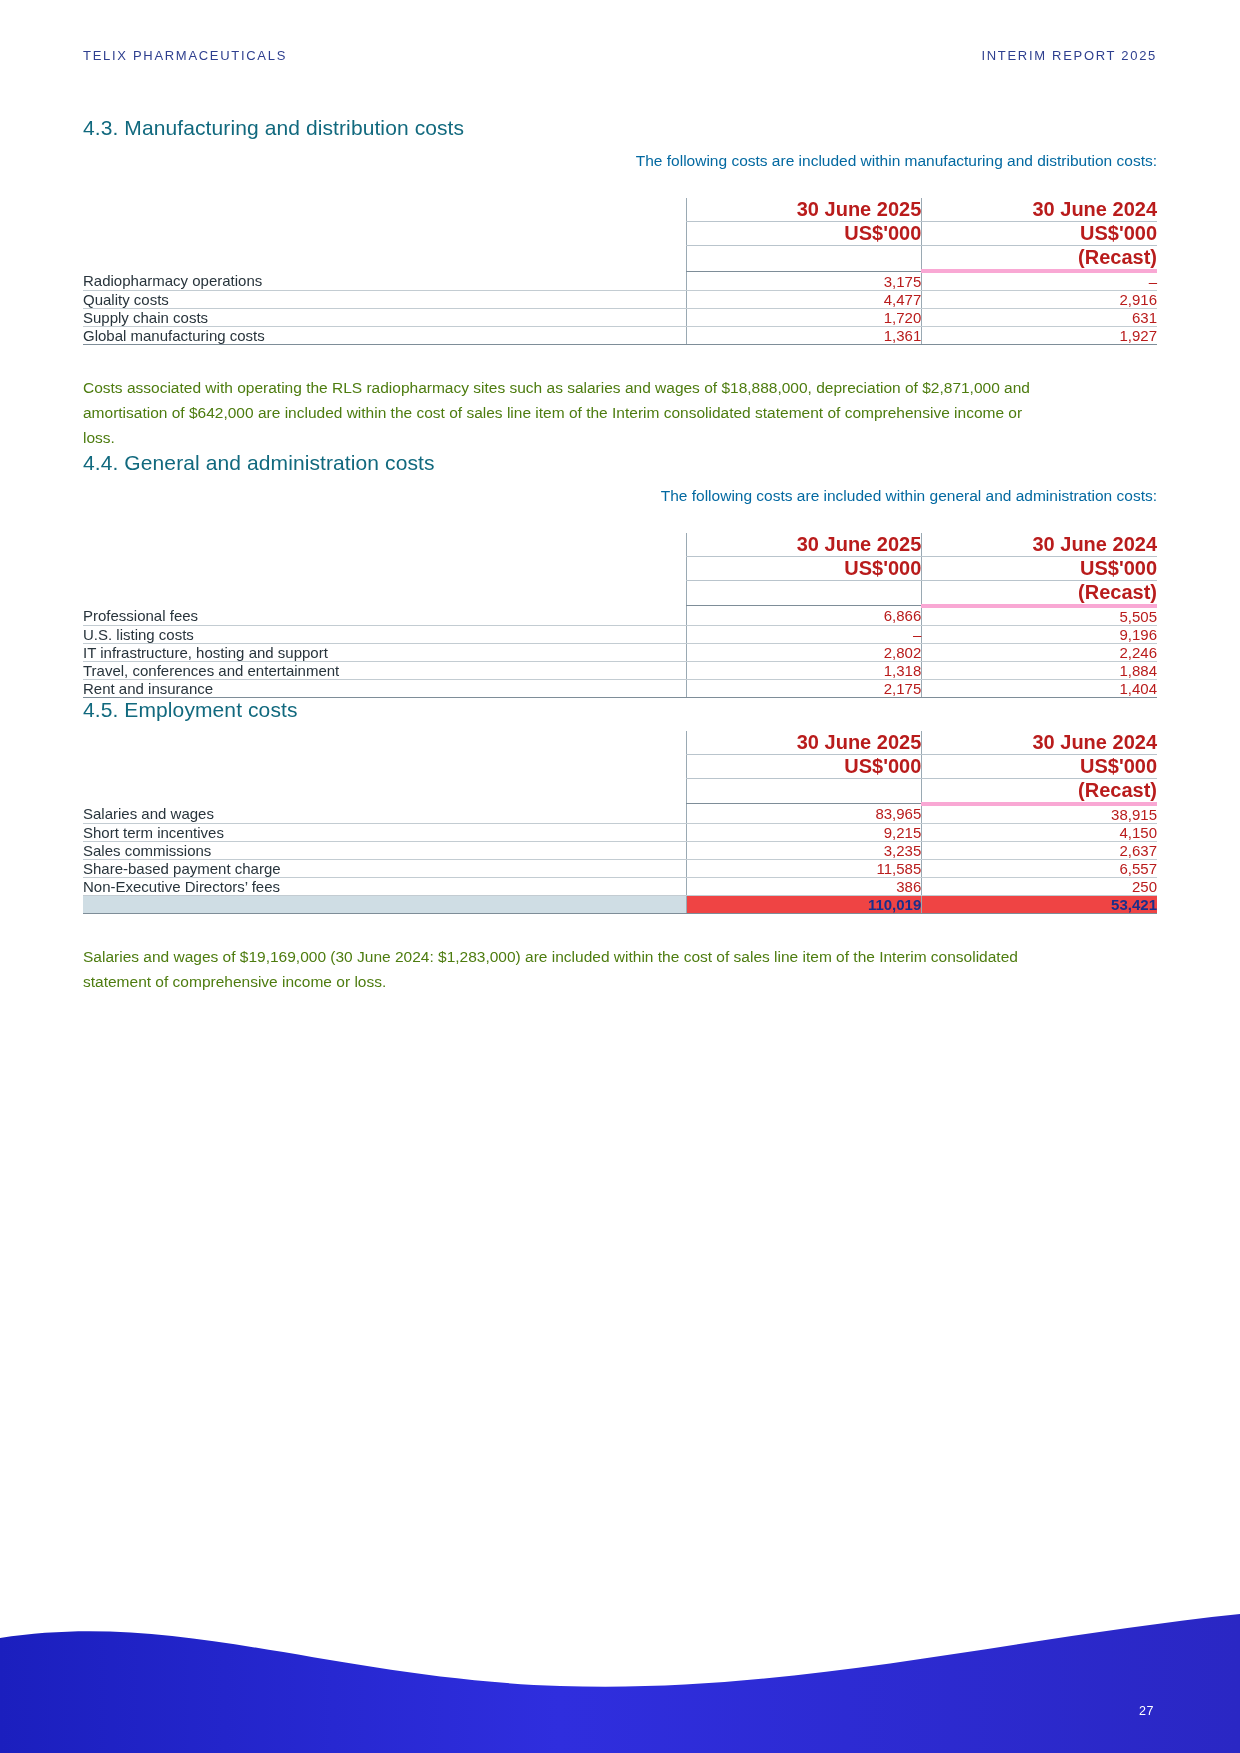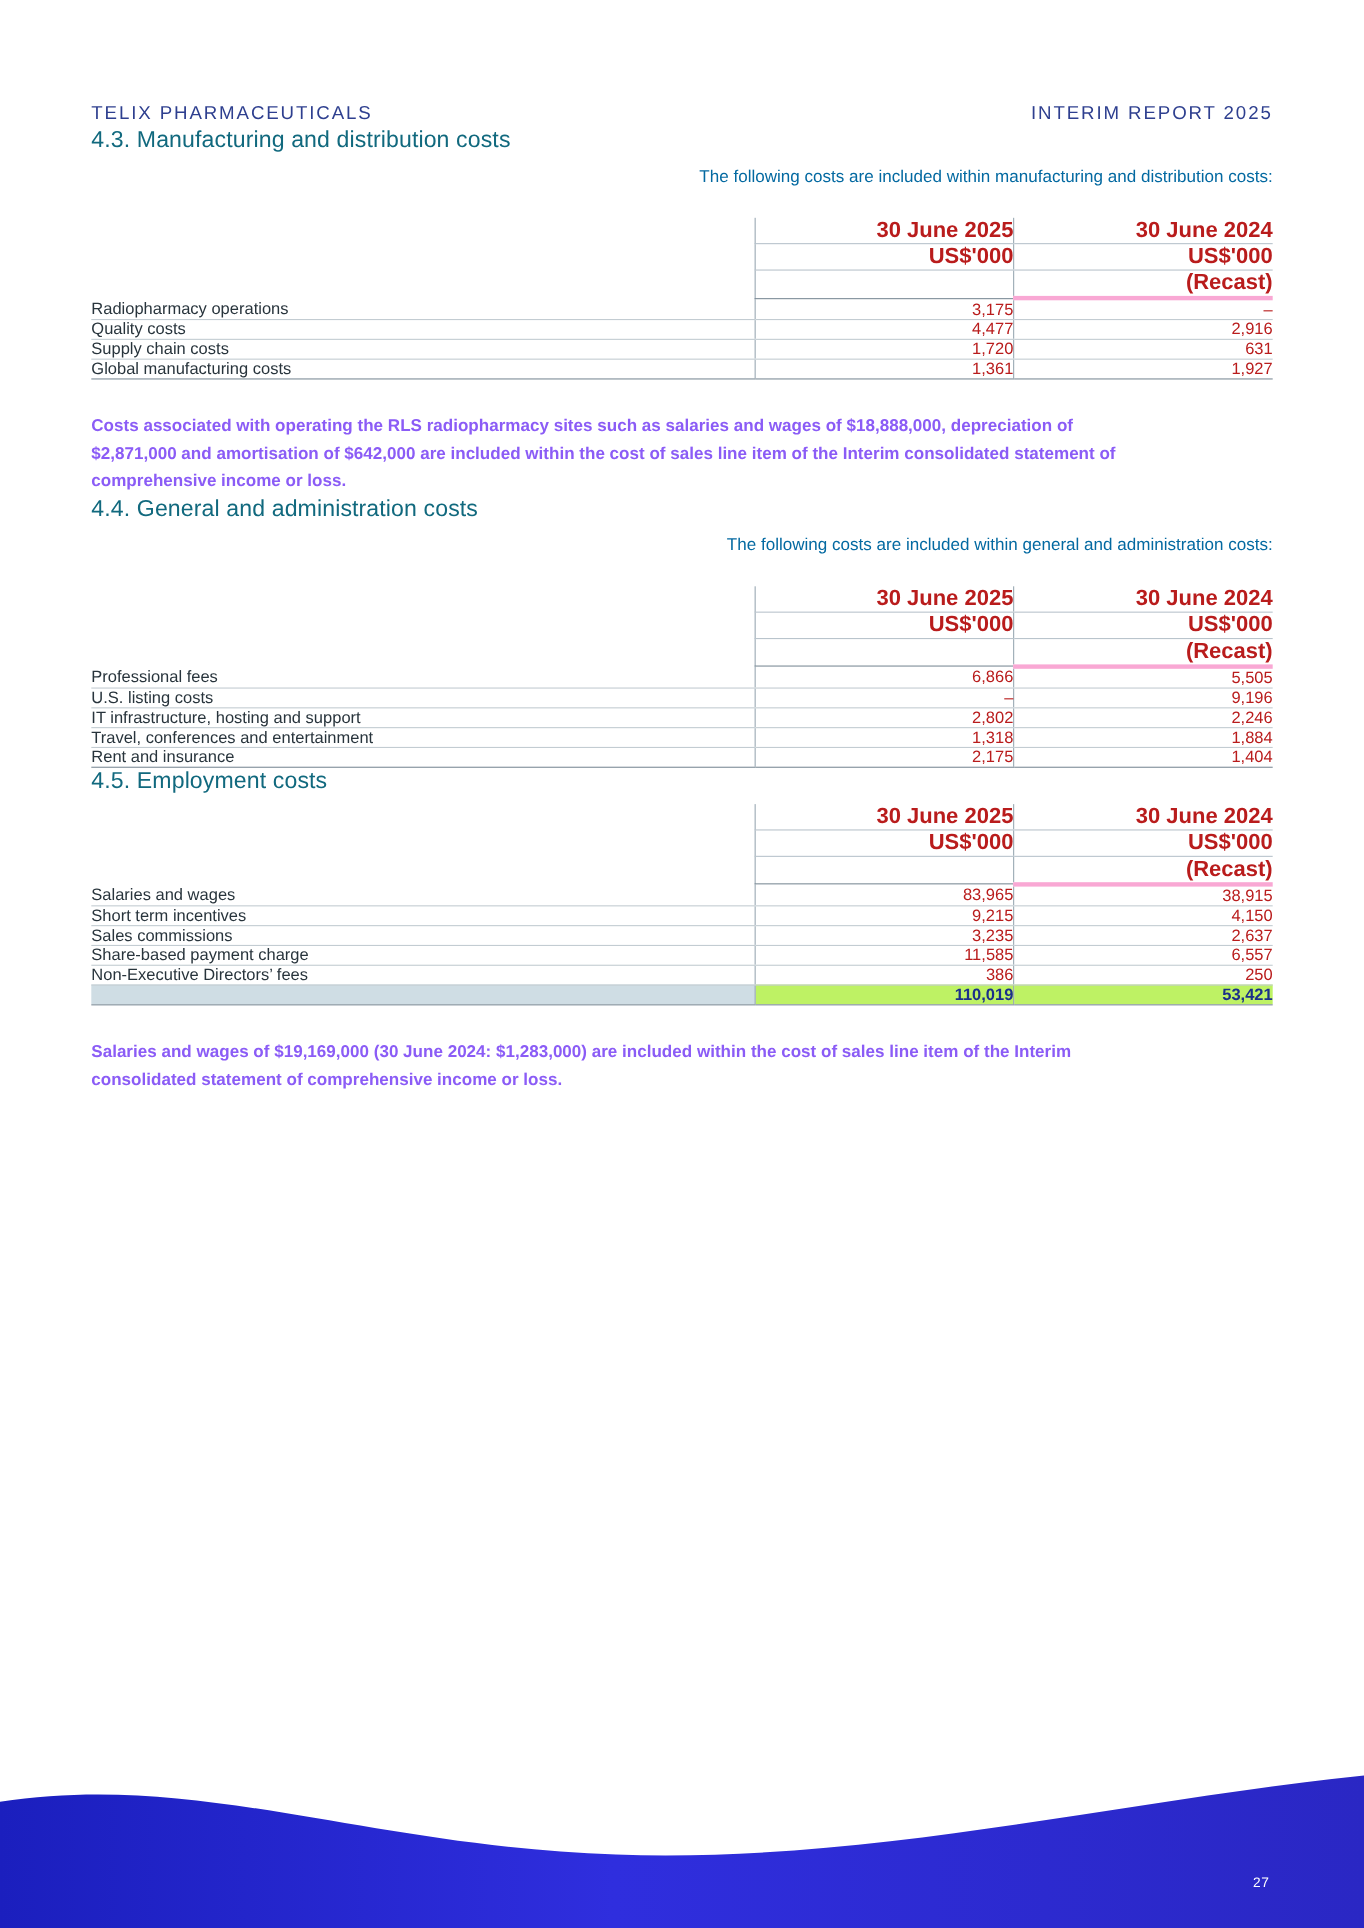--- a/index.html
+++ b/index.html
@@ -28,25 +28,24 @@
   .run-head {
     position: absolute;
     top: 48px;
     left: 83px;
     right: 83px;
     display: flex;
     justify-content: space-between;
     align-items: baseline;
   }
   .run-head span {
-    font-size: 17px;
+    font-size: 13px;
     letter-spacing: 1.7px;
     color: #2e3f8f;
     font-weight: 400;
-    margin-top: 45px;
   }
 
   
   .content {
     position: absolute;
     top: 116px;
     left: 83px;
     right: 83px;
   }
 
@@ -64,23 +63,22 @@
     line-height: 1.5;
     margin: 0 0 26px 0;
     color: #0369a1;
     text-align: right;
   }
 
   p.note {
     font-size: 15.5px;
     line-height: 1.62;
     margin: 30px 0 0 0;
-    color: #8b5cf6;
+    color: #4d7c0f;
     max-width: 955px;
-    font-weight: bold;
   }
 
   
   table.fin {
     width: 100%;
     border-collapse: collapse;
     table-layout: fixed;
     font-size: 15px;
   }
   table.fin col.c-label { width: 56.2%; }
@@ -124,21 +122,21 @@
     border-bottom: 1px solid #c3ccd2;
     border-left: 1px solid #9aa9b3;
     color: #b91c1c;
     font-size: 15px;
     font-variant-numeric: tabular-nums;
   }
   tr.first-body td.lbl,
   tr.first-body td.num { }
 
   tr.total td {
-    background: #bef264;
+    background: #ef4444;
     font-weight: bold;
     color: #1b2f8a;
     border-bottom: 1px solid #7e8d98;
     border-top: 1px solid #7e8d98;
   }
   tr.total td.lbl { background: #cfdde4; }
   tr.total td.num { border-left: 1px solid #9aa9b3; }
 
   tr.last-body td { border-bottom: 1px solid #7e8d98; }
 

